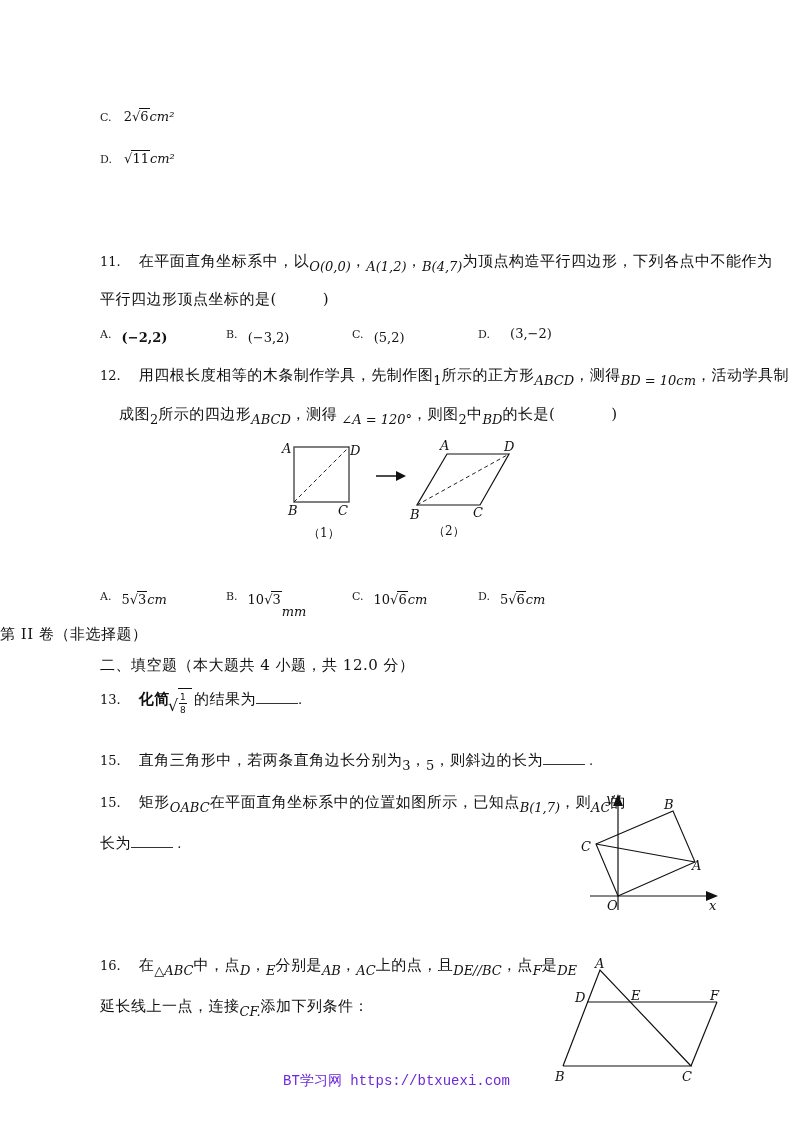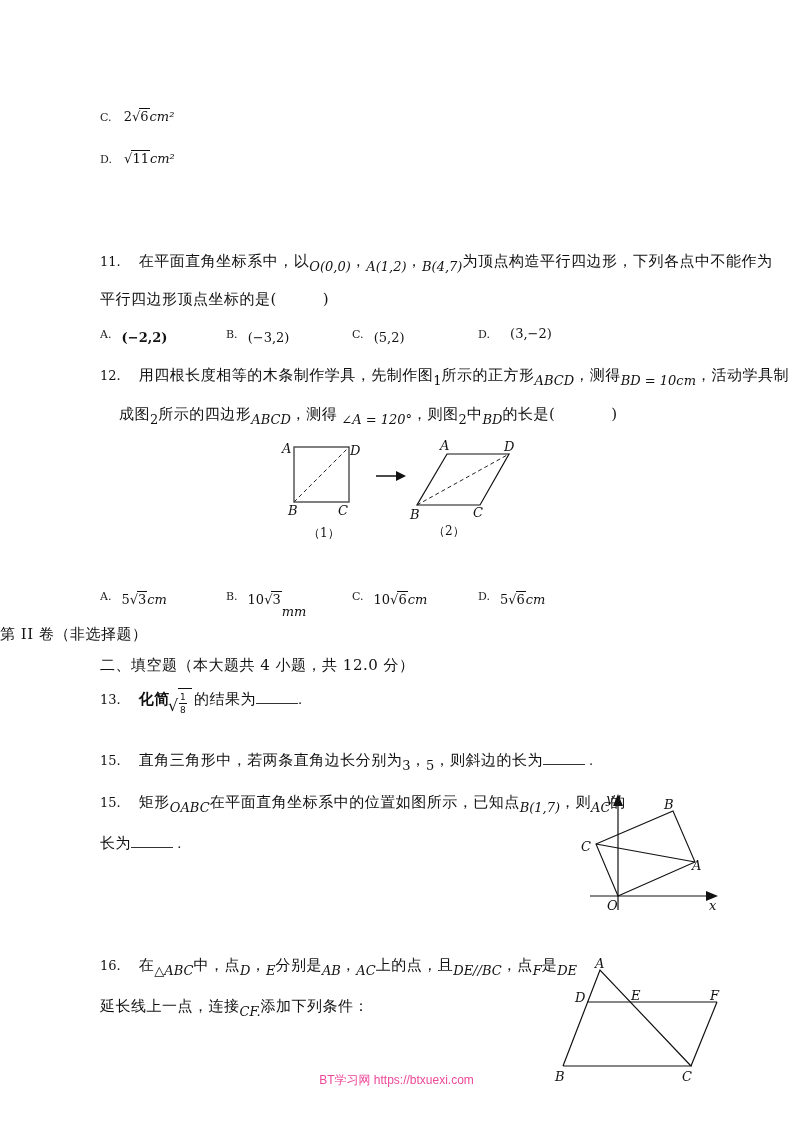--- a/index.html
+++ b/index.html
@@ -6,21 +6,21 @@
   body { width: 793px; height: 1122px; position: relative; overflow: hidden;
          font-family: "DejaVu Serif", "Liberation Serif", serif; color: #111; font-size: 13px; }
   .abs { position: absolute; white-space: nowrap; }
   .lbl { font-size: 11px; color: #222; }
   .m { font-family: "DejaVu Serif", serif; font-style: italic; font-size: 13px; }
   .mu { font-family: "DejaVu Serif", serif; font-size: 13px; }
   .sub { position: relative; top: 5px; }
   .cn { font-size: 15px; letter-spacing: 0.5px; }
   .blank { display: inline-block; width: 42px; border-bottom: 1px solid #333; height: 12px; vertical-align: baseline; }
   .sqrt { display: inline-block; border-top: 1px solid #111; padding: 0 1px; margin-left: -1px; }
-  .footer { font-family: Liberation Sans, sans-serif; color: #ec4899; font-size: 12px; }
+  .footer { font-family: Liberation Mono, monospace; color: #6d28d9; font-size: 14px; }
   svg text { font-family: "DejaVu Serif", serif; font-style: italic; font-size: 13px; fill: #111; }
 </style>
 </head>
 <body>
 
 <div class="abs" style="left:100px;top:108px;">
   <span class="lbl">C.</span>
   <span style="margin-left:8px;" class="mu">2</span><span class="mu">√</span><span class="sqrt mu">6</span><span class="m">cm²</span>
 </div>
 <div class="abs" style="left:100px;top:150px;">

